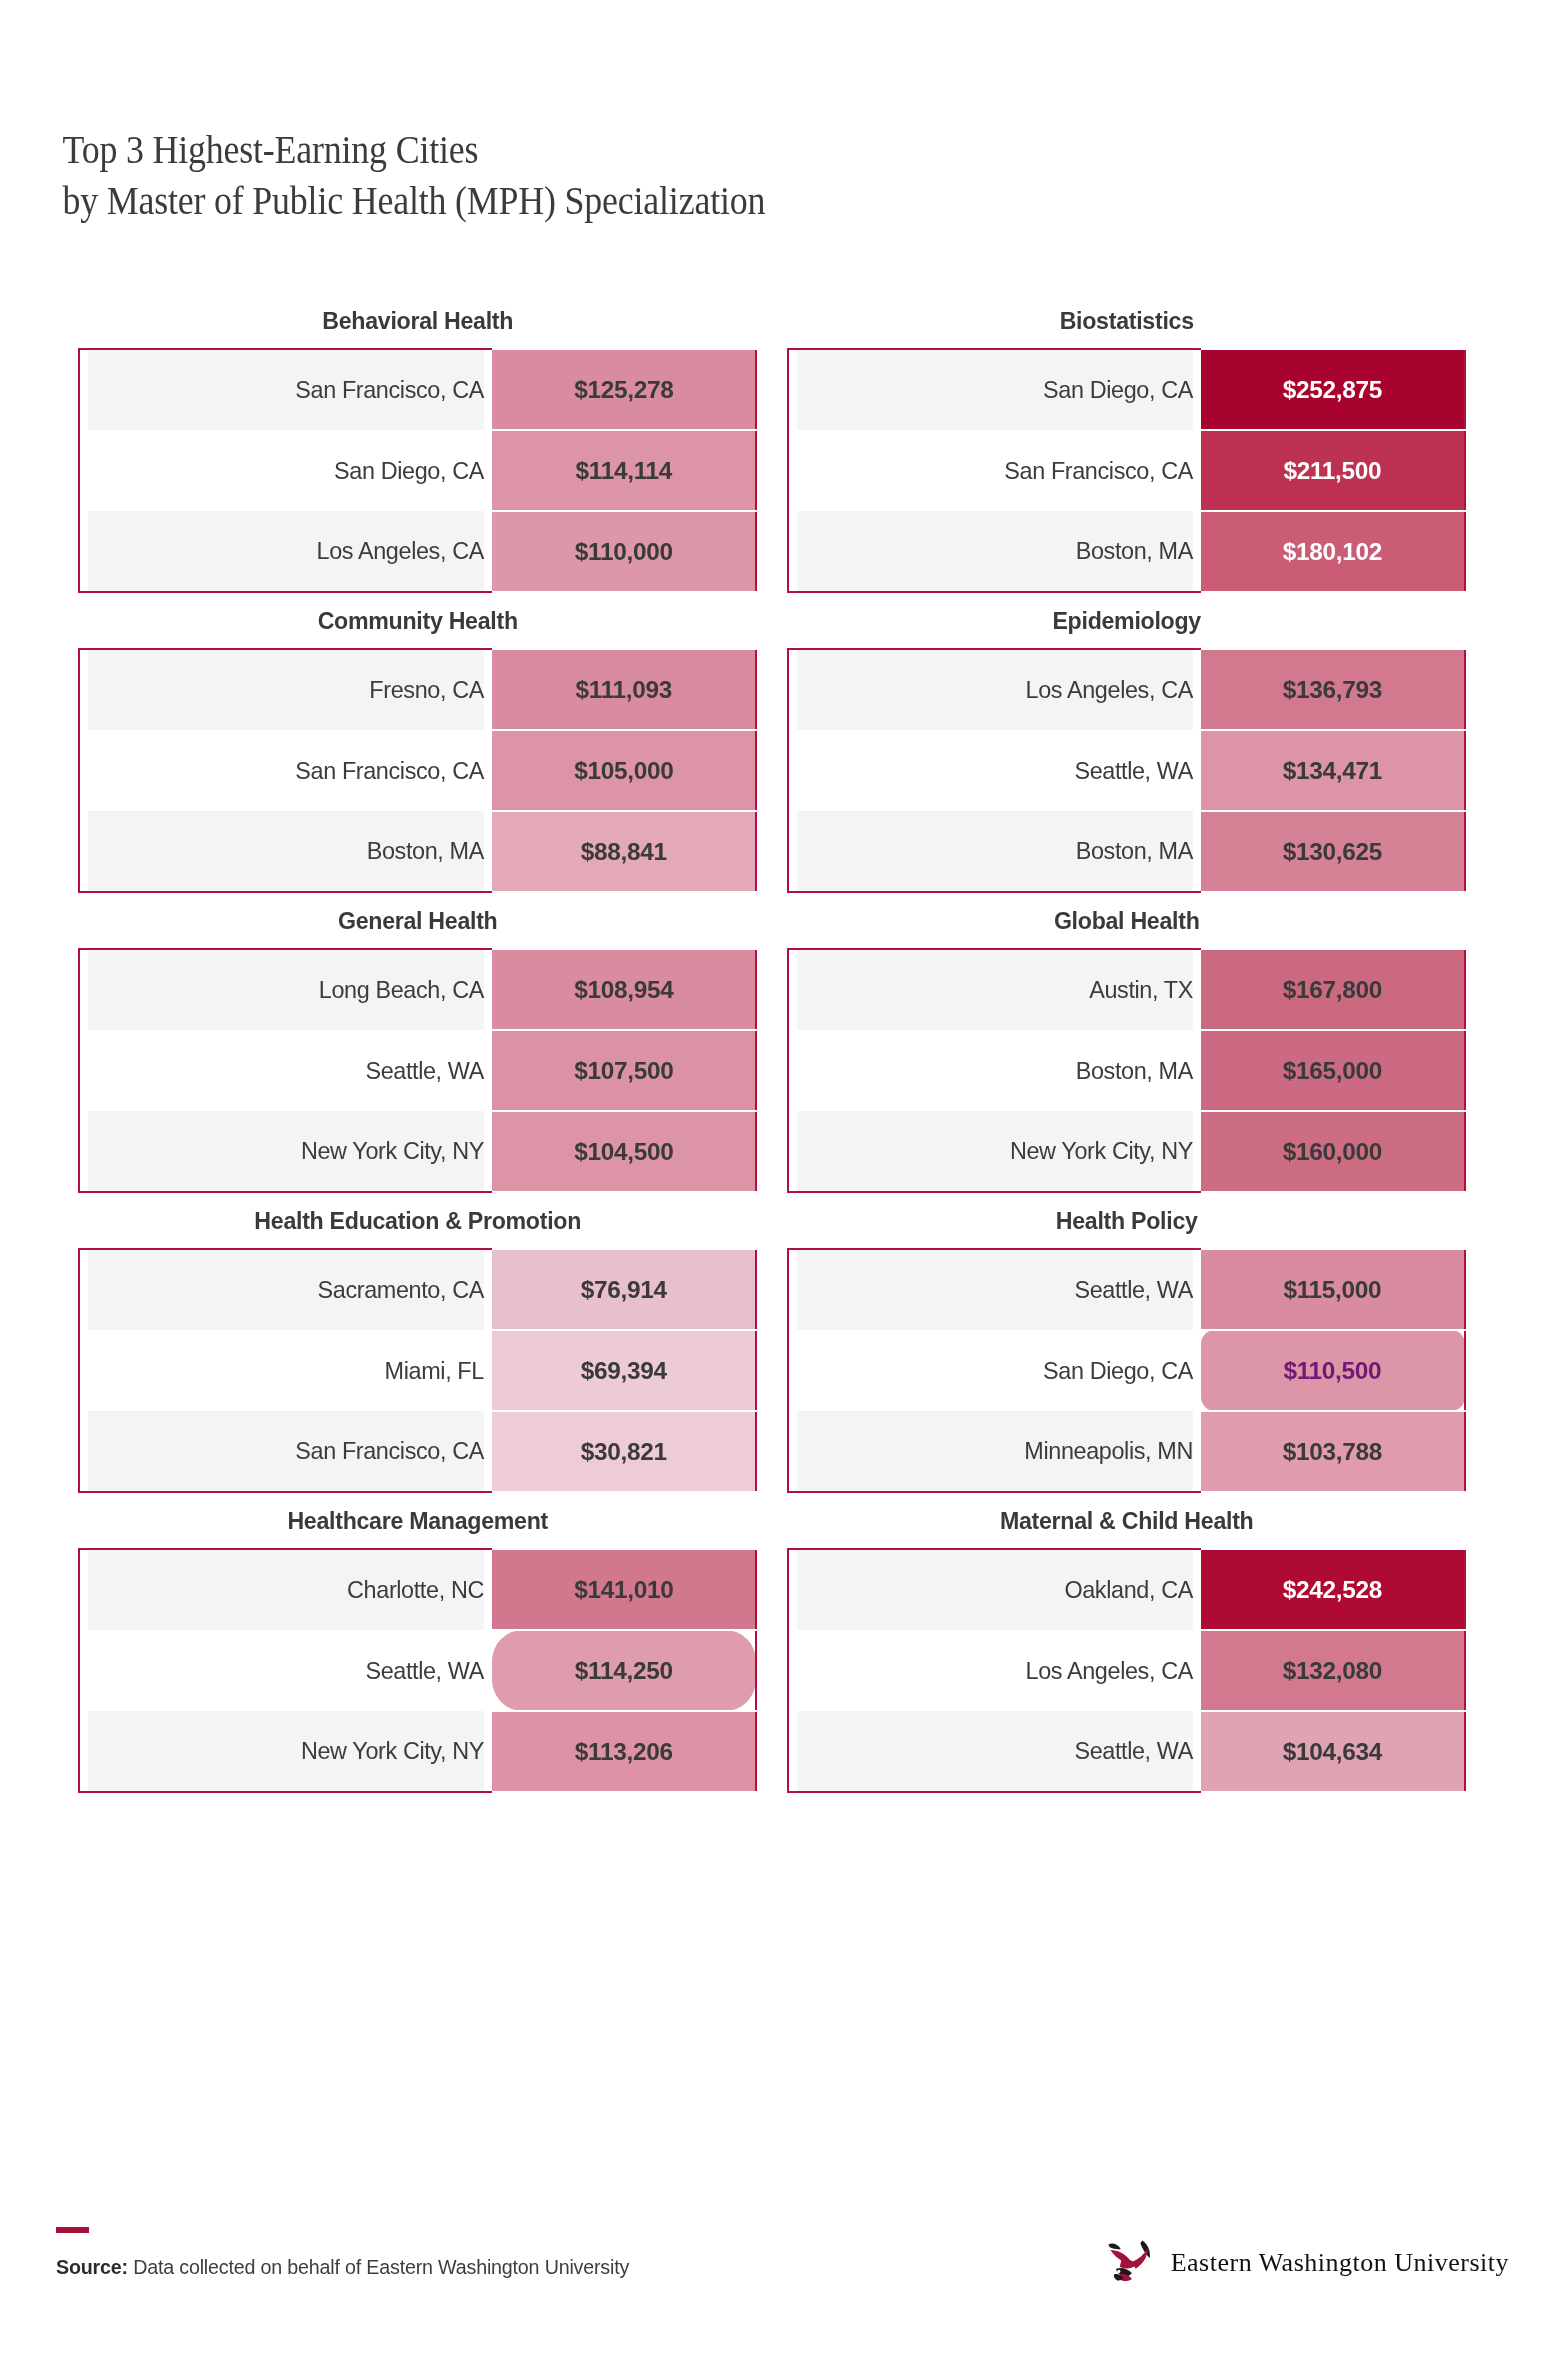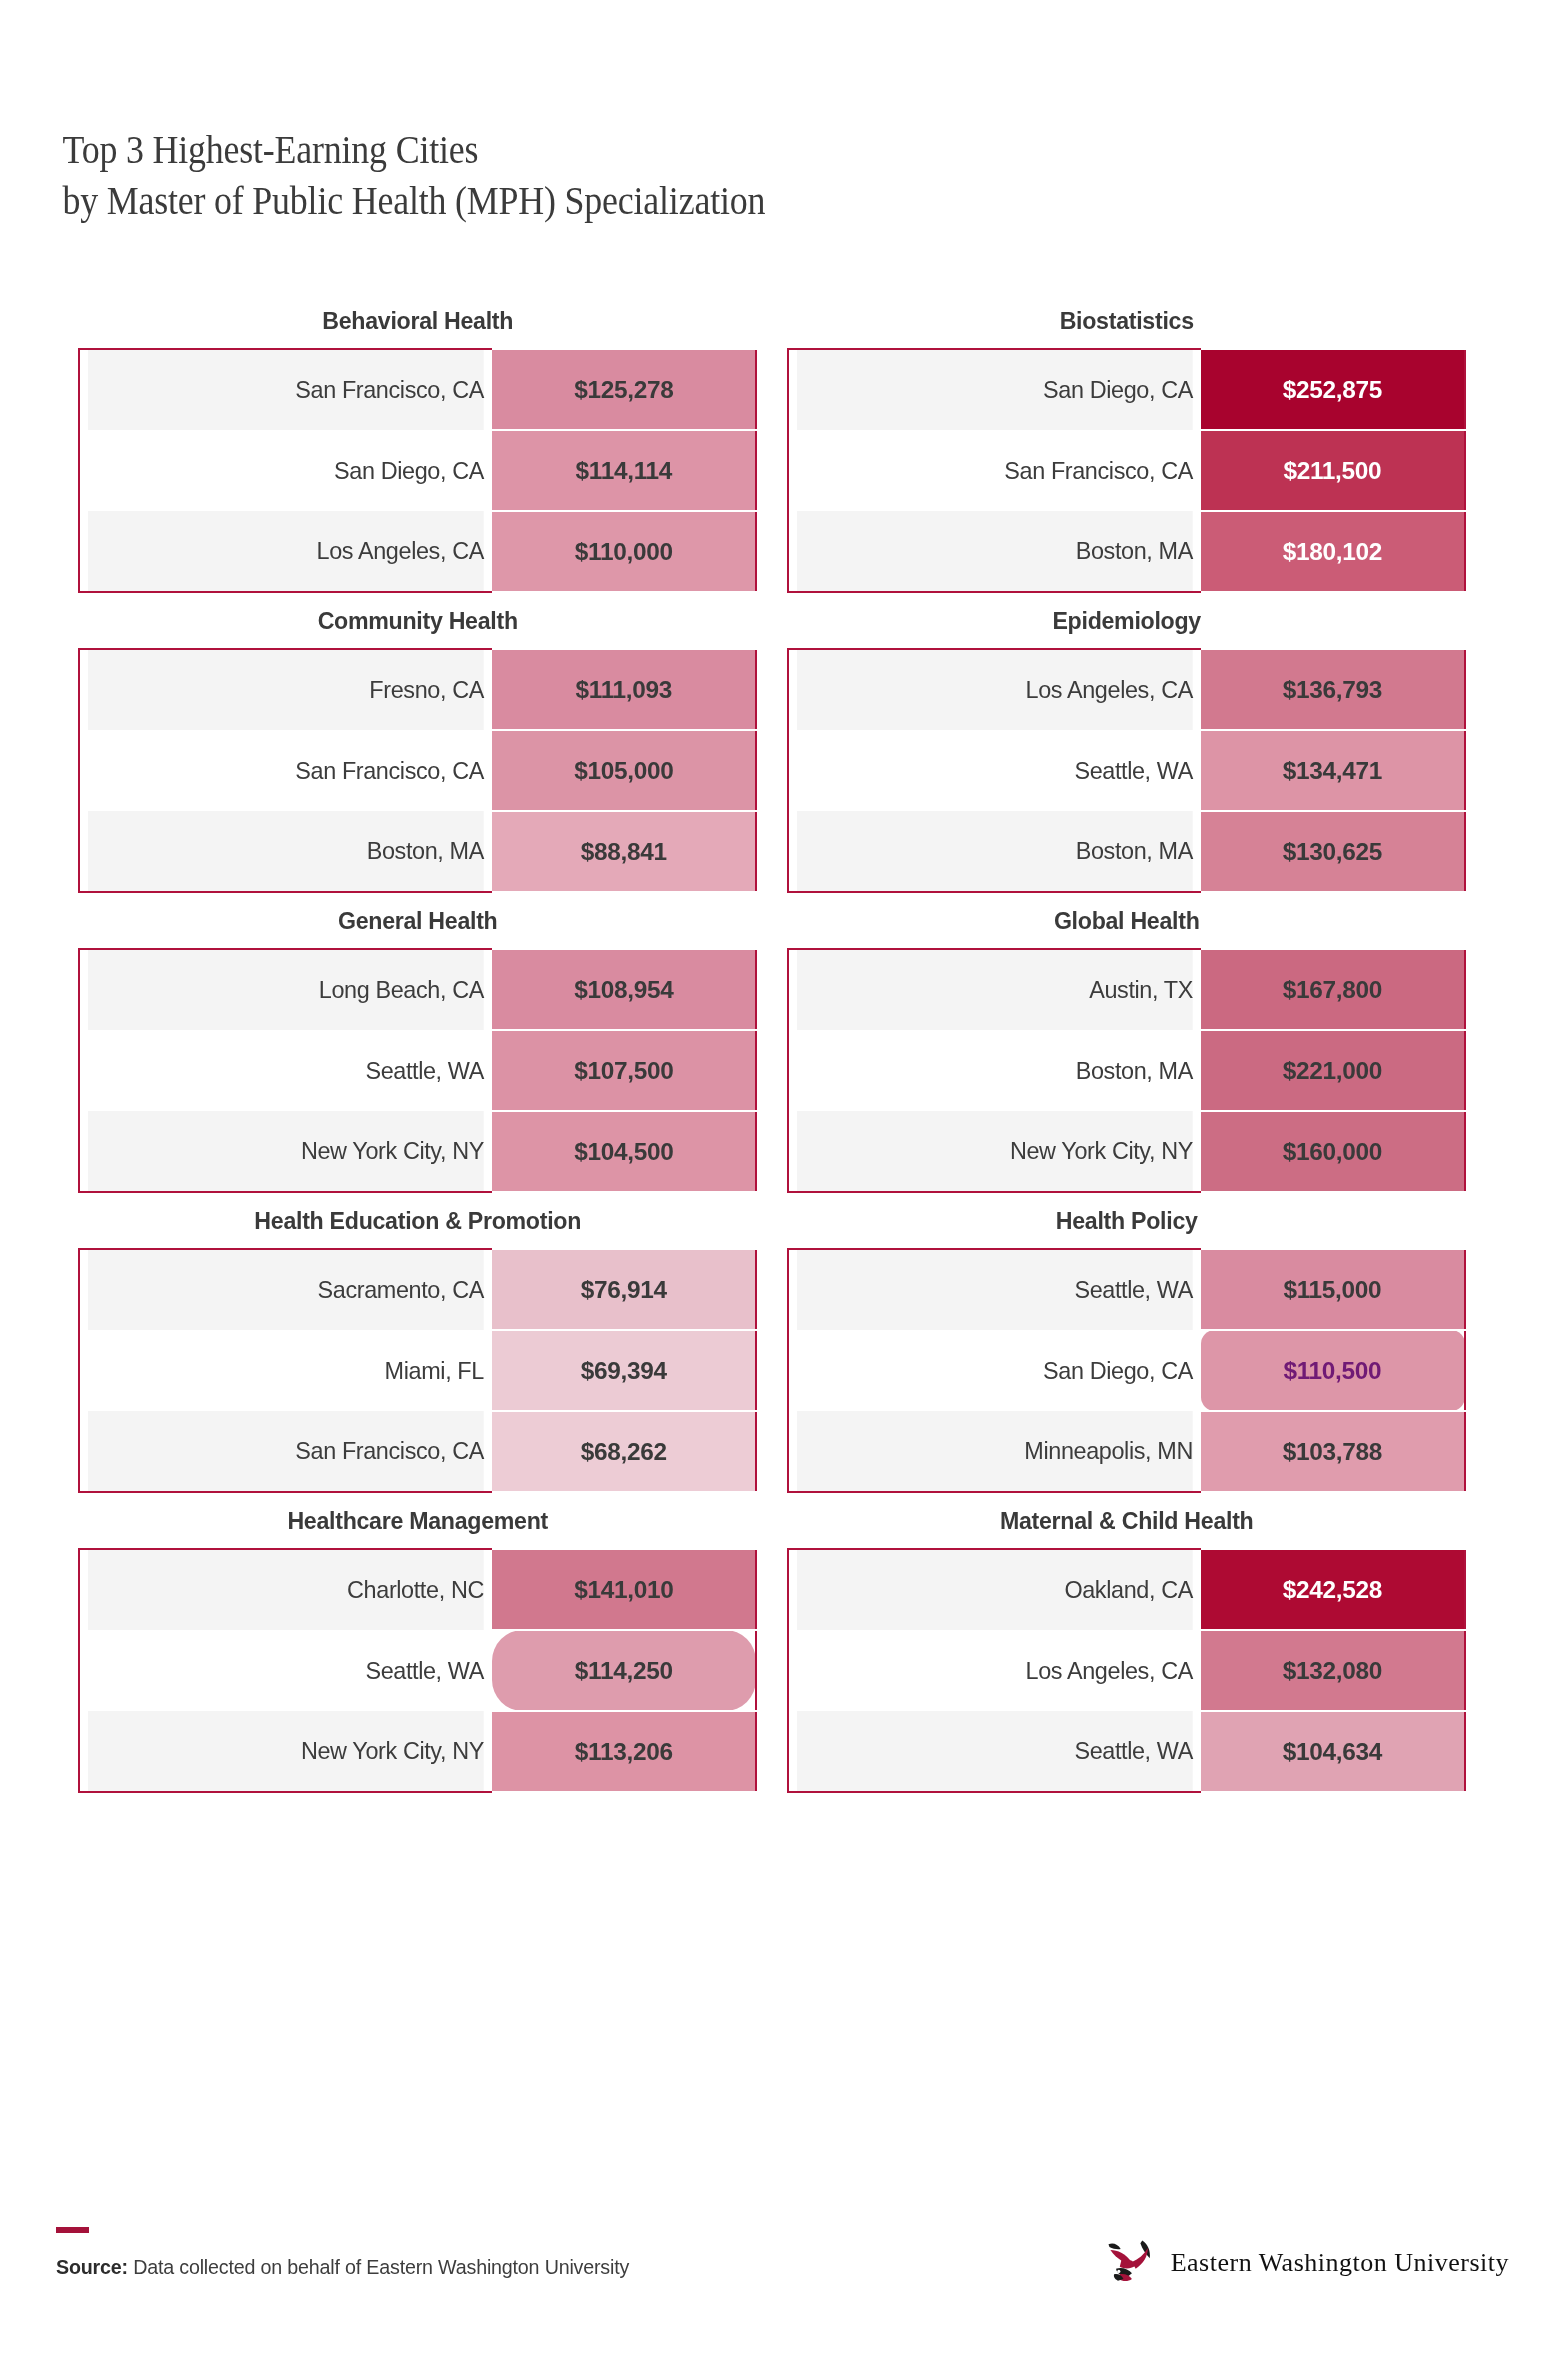--- a/index.html
+++ b/index.html
@@ -231,21 +231,21 @@
         <div class="panel right">
           <div class="panel-title">Global Health</div>
           <table class="tbl">
             <tbody>
               <tr>
                 <td class="city alt">Austin, TX</td>
                 <td class="val" style="background: rgb(203, 105, 129); color: rgb(58, 58, 58);">$167,800</td>
               </tr>
               <tr>
                 <td class="city plain">Boston, MA</td>
-                <td class="val" style="background: rgb(203, 106, 130); color: rgb(58, 58, 58);">$221,000</td>
+                <td class="val" style="background: rgb(203, 106, 130); color: rgb(58, 58, 58);">$165,000</td>
               </tr>
               <tr>
                 <td class="city alt">New York City, NY</td>
                 <td class="val" style="background: rgb(204, 109, 132); color: rgb(58, 58, 58);">$160,000</td>
               </tr>
             </tbody>
           </table>
         </div>
       </div>
       <div class="row">
@@ -256,21 +256,21 @@
               <tr>
                 <td class="city alt">Sacramento, CA</td>
                 <td class="val" style="background: rgb(232, 192, 203); color: rgb(58, 58, 58);">$76,914</td>
               </tr>
               <tr>
                 <td class="city plain">Miami, FL</td>
                 <td class="val" style="background: rgb(236, 203, 212); color: rgb(58, 58, 58);">$69,394</td>
               </tr>
               <tr>
                 <td class="city alt">San Francisco, CA</td>
-                <td class="val" style="background: rgb(237, 204, 213); color: rgb(58, 58, 58);">$68,262</td>
+                <td class="val" style="background: rgb(237, 204, 213); color: rgb(58, 58, 58);">$30,821</td>
               </tr>
             </tbody>
           </table>
         </div>
         <div class="panel right">
           <div class="panel-title">Health Policy</div>
           <table class="tbl">
             <tbody>
               <tr>
                 <td class="city alt">Seattle, WA</td>

